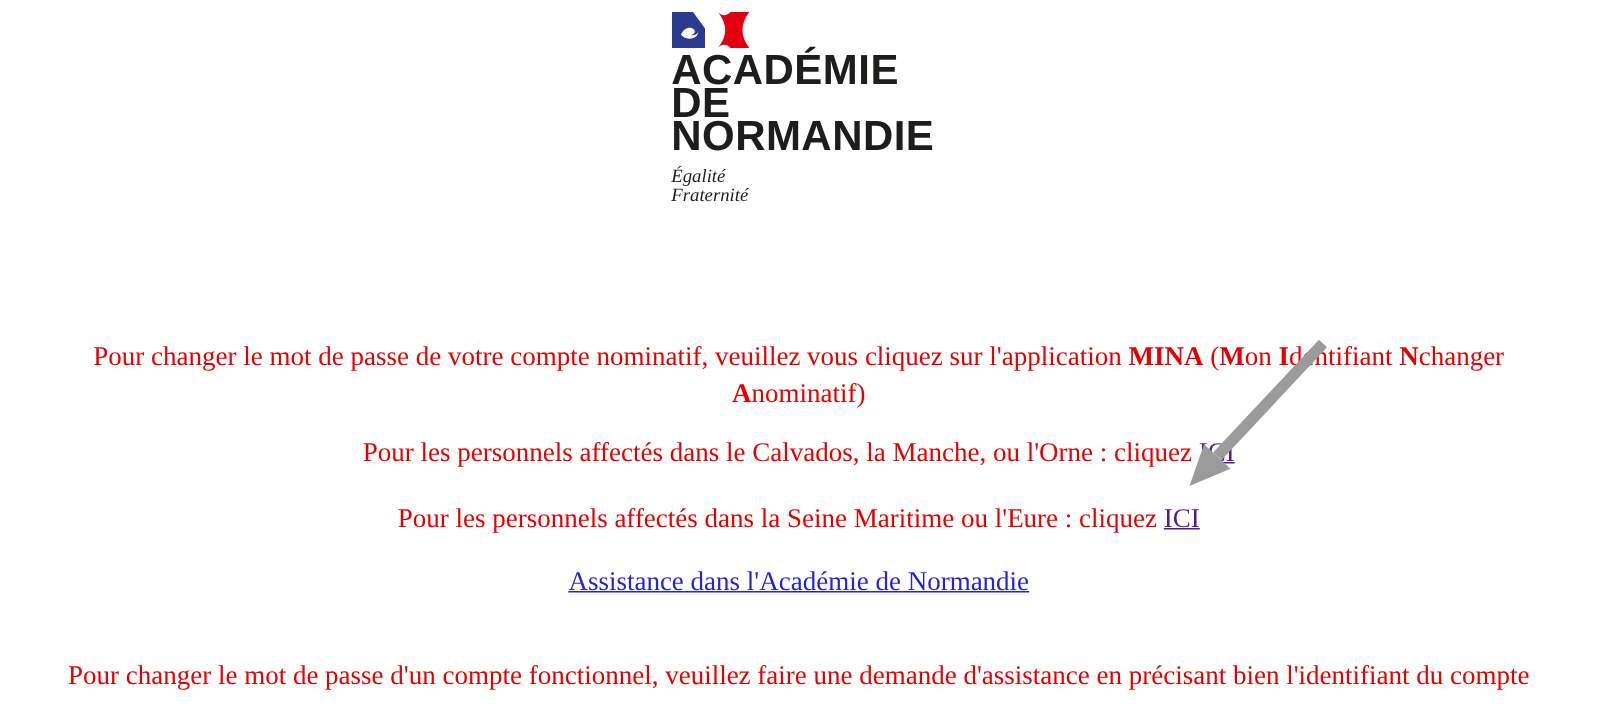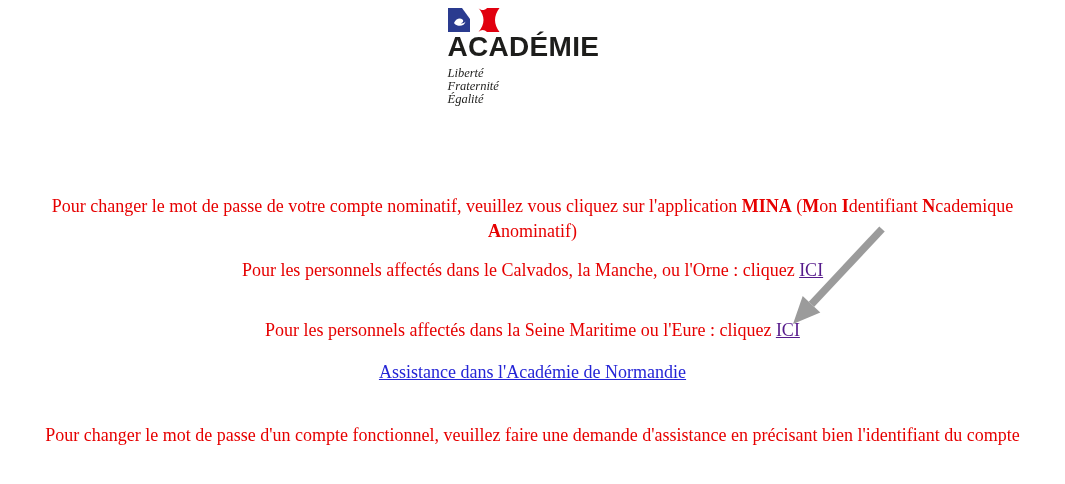--- a/index.html
+++ b/index.html
@@ -43,21 +43,21 @@
   .content p {
     margin:0;
     text-align:center;
     font-size:18px;
     line-height:25px;
     color:var(--text-red);
   }
   .content b { font-weight:700;margin-top:12px; }
   #para-mina        { margin:88px auto 0; max-width:1020px; }
   #para-calvados    { margin-top:14px; }
-  #para-seine       { margin-top:35px; }
+  #para-seine       { margin-top:19px; }
   #para-fonctionnel { margin-top:38px; }
   #para-assistance  { margin-top:17px; }
 
   a { text-decoration:underline; cursor:pointer; }
   a.ici    { color:var(--link-ici); }
   a.assist { color:var(--link-assistance); }
 
   
   .arrow-svg {
     position:absolute;
@@ -78,30 +78,30 @@
     <path class="f-white" d="M6,15 C8,10.5 12,9.5 14.5,11.5 C16,12.8 15,15 12.5,15.3
                              C14.5,15.8 16.5,15 17.5,13.5 C17,17 13,18.5 9.5,17.5
                              C8,17 6.6,16 6,15 Z"></path>
     <path class="f-red" d="M30.5,0 C33,2.8 36.5,2.8 39,0 L51.5,0
                            C48.5,4 47,8 47,12 C47,16 48.5,20 51.5,24 L39,24
                            C36.5,21.2 33,21.2 30.5,24
                            C33.8,20 35.5,16 35.5,12 C35.5,8 33.8,4 30.5,0 Z"></path>
   </svg>
   <div class="academy">
     <div>ACADÉMIE</div>
+    <div>DE NORMANDIE</div>
   </div>
   <div class="motto">
-    <div>Liberté</div>
+    <div>Égalité</div>
     <div>Fraternité</div>
-    <div>Égalité</div>
   </div>
 </header>
 
 <main class="content">
-  <p id="para-mina"><span>Pour changer le mot de passe de votre compte nominatif, veuillez vous cliquez sur l'application </span><b>MINA</b><span> (</span><b>M</b><span>on </span><b>I</b><span>dentifiant </span><b>N</b><span>cademique </span><b>A</b><span>nominatif)</span></p>
+  <p id="para-mina"><span>Pour changer le mot de passe de votre compte nominatif, veuillez vous cliquez sur l'application </span><b>MINA</b><span> (</span><b>M</b><span>on </span><b>I</b><span>dentifiant </span><b>N</b><span>changer </span><b>A</b><span>nominatif)</span></p>
 
   <p id="para-calvados">
     <span>Pour les personnels affectés dans le Calvados, la Manche, ou l'Orne : cliquez </span><a class="ici">ICI</a>
   </p>
 
   <p id="para-seine">
     <span>Pour les personnels affectés dans la Seine Maritime ou l'Eure : cliquez </span><a class="ici">ICI</a>
   </p>
 
   <p id="para-assistance">

